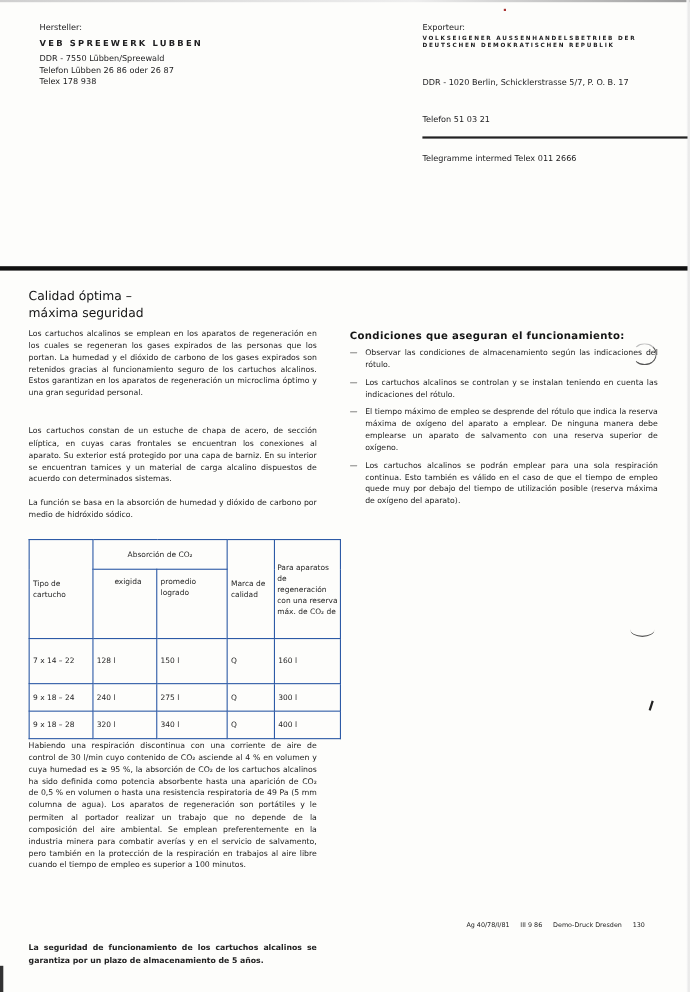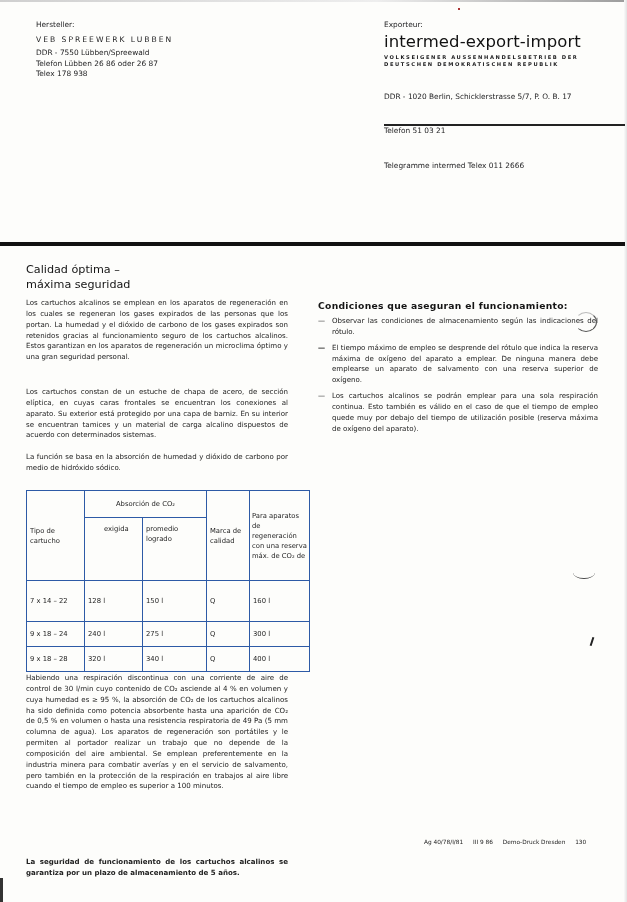--- a/index.html
+++ b/index.html
@@ -8,21 +8,21 @@
       background: #fdfdfb;
       font-family: "DejaVu Sans", sans-serif;
       color: #1d1d1f;
     }
     .top-shadow { position: absolute; left: 0; top: 0; width: 627px; height: 2px; background: linear-gradient(90deg,#cfcfcf,#eee 60%,#9c9c9c); }
     .right-edge { position: absolute; right: 0; top: 0; width: 3px; height: 902px; background: linear-gradient(90deg, #fafafa, #e2e2e2); }
 
     
     .hdr-left { position: absolute; left: 36px; top: 20px; font-size: 7.4px; line-height: 10.5px; }
     .hdr-left .lbl { margin-bottom: 4px; }
-    .hdr-left .company { font-weight: normal; letter-spacing: 2px; font-size: 7.6px; margin-bottom: 3px; }
+    .hdr-left .company { font-weight: bold; letter-spacing: 2px; font-size: 7.6px; margin-bottom: 3px; }
     .hdr-left .line { white-space: nowrap; }
 
     
     .hdr-right { position: absolute; left: 384px; top: 20px; font-size: 7.4px; line-height: 10.5px; }
     .hdr-right .lbl { margin-bottom: 1px; }
     .hdr-right .brand { font-size: 16.5px; line-height: 20px; letter-spacing: 0.1px; margin-bottom: 2px; color: #111; }
     .hdr-right .sub { font-size: 5.2px; line-height: 7px; letter-spacing: 1.6px; font-weight: bold; white-space: nowrap; }
     .hdr-right .addr { margin-top: 3px; white-space: nowrap; }
     .hdr-right .line { white-space: nowrap; margin-top: 24px; }
     .hdr-rule { position: absolute; left: 384px; top: 124px; width: 241px; height: 2px; background: #222; }
@@ -75,21 +75,20 @@
 <div class="hdr-left">
   <div class="lbl">Hersteller:</div>
   <div class="company">VEB SPREEWERK LUBBEN</div>
   <div class="line">DDR - 7550 Lübben/Spreewald</div>
   <div class="line">Telefon Lübben 26 86 oder 26 87</div>
   <div class="line">Telex  178 938</div>
 </div>
 
 <div class="hdr-right">
   <div class="lbl">Exporteur:</div>
-  <div class="brand">intermed-export-import</div>
   <div class="sub">VOLKSEIGENER AUSSENHANDELSBETRIEB DER</div>
   <div class="sub">DEUTSCHEN DEMOKRATISCHEN REPUBLIK</div>
   <div class="line addr">DDR - 1020 Berlin, Schicklerstrasse 5/7,  P. O. B. 17</div>
   <div class="line">Telefon 51 03 21</div>
   <div class="line">Telegramme intermed    Telex 011 2666</div>
 </div>
 <div class="hdr-rule"></div>
 
 <div class="main-rule"></div>
 
@@ -143,20 +142,21 @@
 <div class="para p5">La seguridad de funcionamiento de los cartuchos alcalinos se garantiza por un plazo de almacenamiento de 5 años.</div>
 
 <div class="r-title">Condiciones que aseguran el funcionamiento:</div>
 <div class="conds">
   <div class="cond">
     <span class="dash">—</span>
     <span>Observar las condiciones de almacenamiento según las indicaciones del rótulo.</span>
   </div>
   <div class="cond">
     <span class="dash">—</span>
+    <span>Los cartuchos alcalinos se controlan y se instalan teniendo en cuenta las indicaciones del rótulo.</span>
   </div>
   <div class="cond">
     <span class="dash">—</span>
     <span>El tiempo máximo de empleo se desprende del rótulo que indica la reserva máxima de oxígeno del aparato a emplear. De ninguna manera debe emplearse un aparato de salvamento con una reserva superior de oxígeno.</span>
   </div>
   <div class="cond">
     <span class="dash">—</span>
     <span>Los cartuchos alcalinos se podrán emplear para una sola respiración continua. Esto también es válido en el caso de que el tiempo de empleo quede muy por debajo del tiempo de utilización posible (reserva máxima de oxígeno del aparato).</span>
   </div>
 </div>

